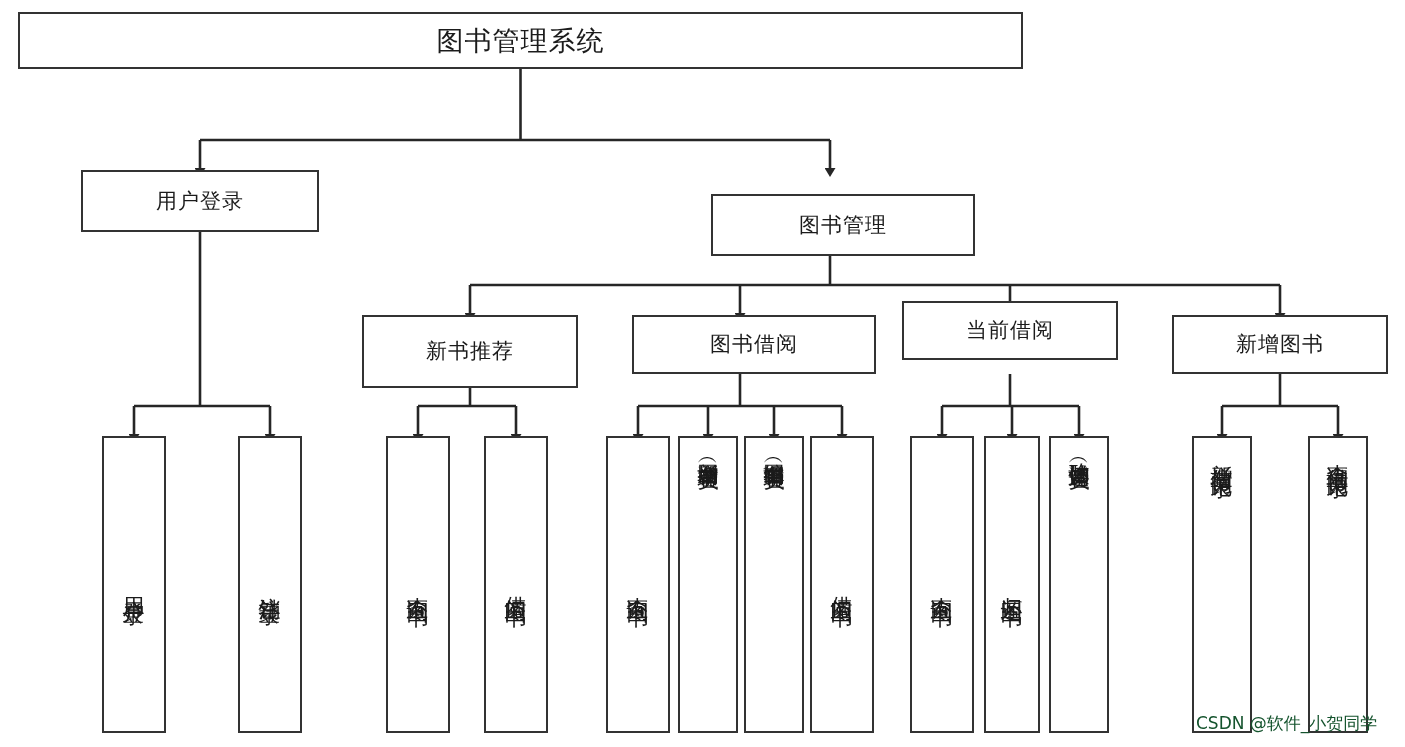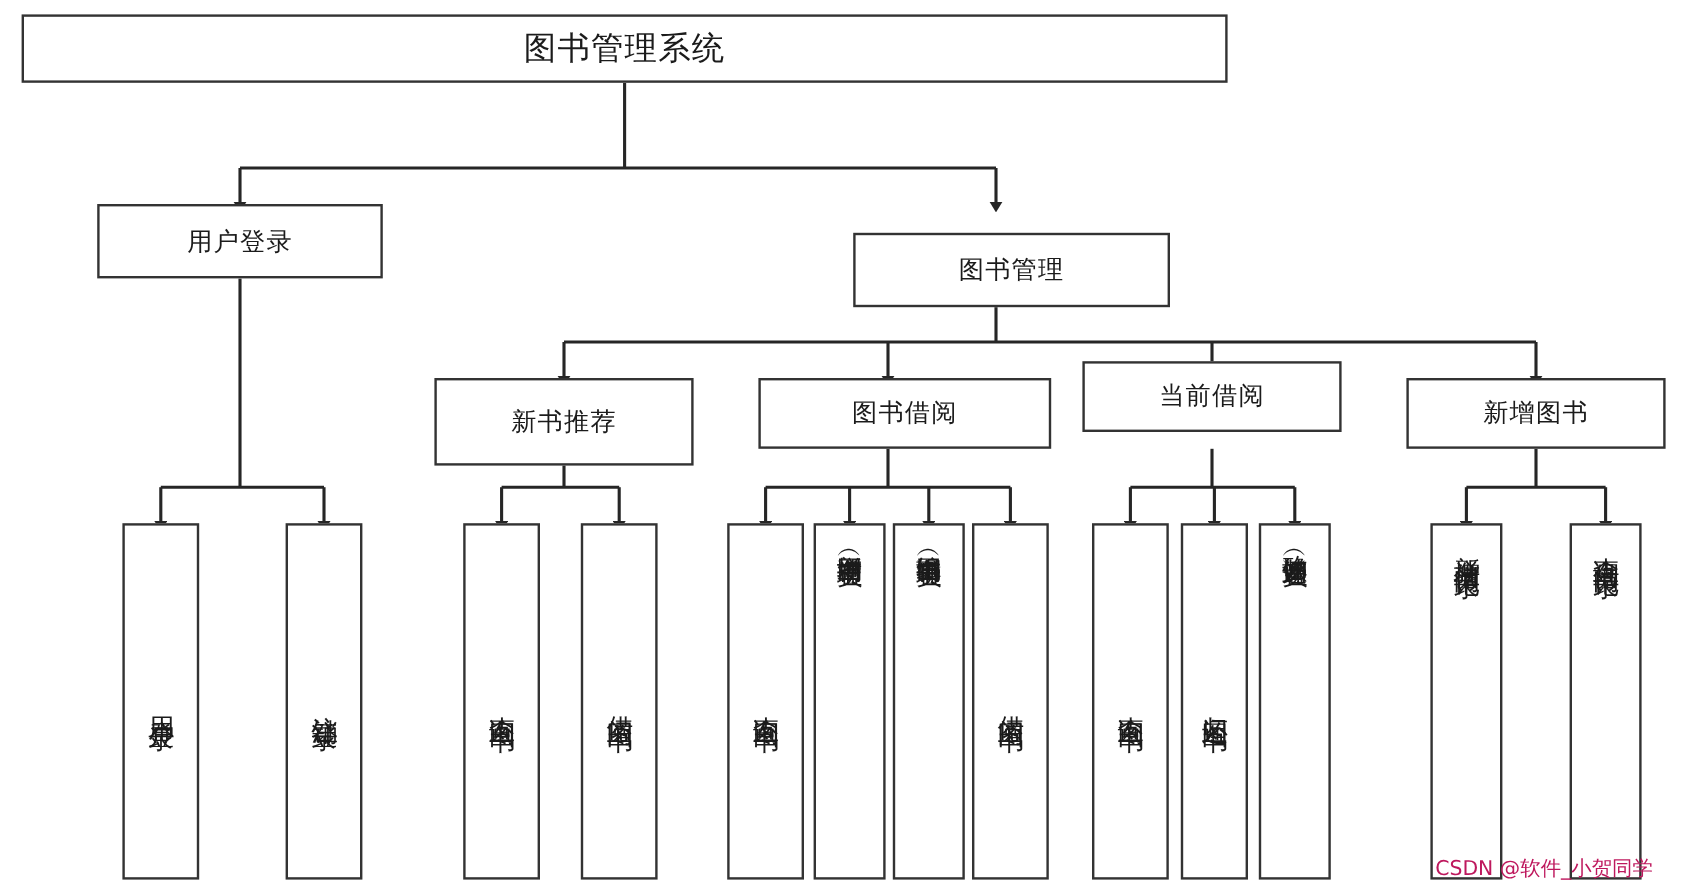--- a/index.html
+++ b/index.html
@@ -65,21 +65,21 @@
     letter-spacing: 3px;
     line-height: 1.05;
     max-height: 276px;
   }
   .node.vert.centered {
     align-items: center;
     padding-top: 0;
   }
   .watermark {
     position: absolute;
-    color: #be185d;
+    color: #14532d;
     font-size: 17px;
     white-space: nowrap;
     user-select: none;
   }
 </style>
 </head>
 <body>
 
 <div id="canvas">
 

